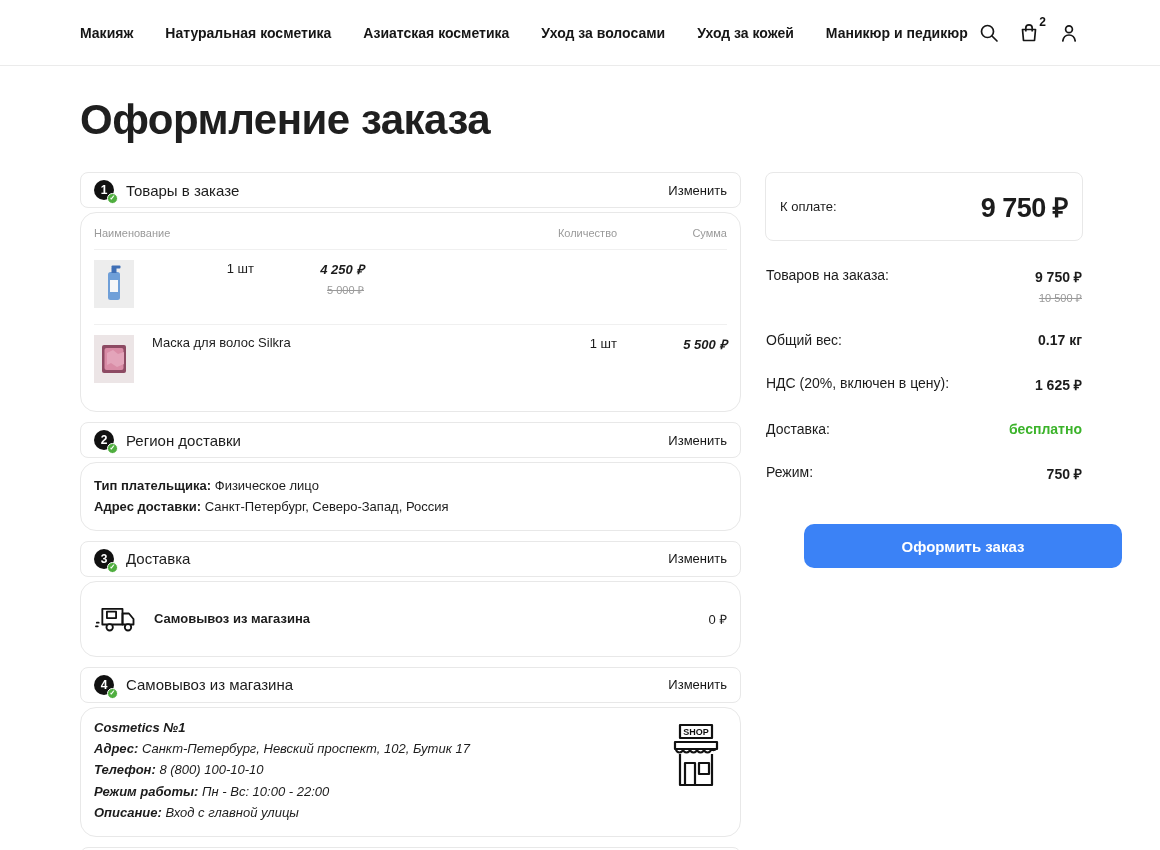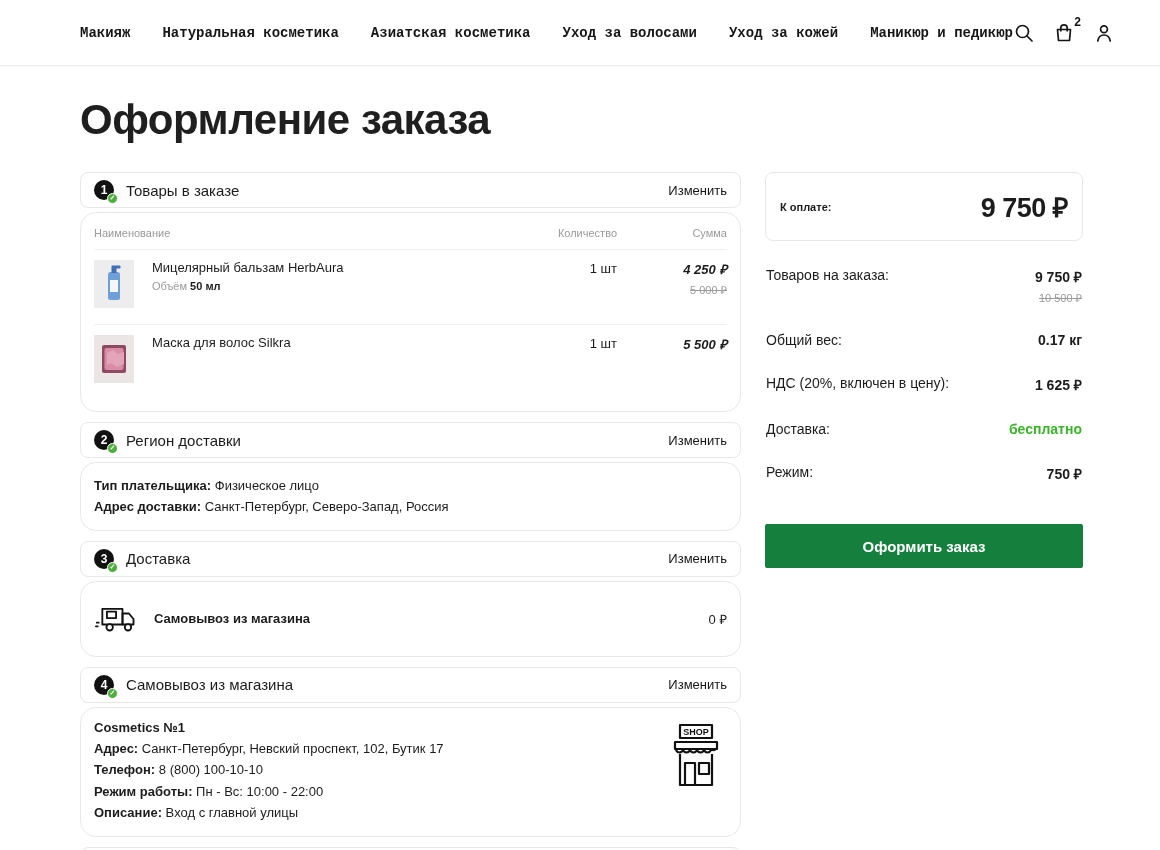--- a/index.html
+++ b/index.html
@@ -3,21 +3,21 @@
 <meta charset="utf-8">
 <style>
   * { margin:0; padding:0; box-sizing:border-box; }
   html,body { width:1160px; height:850px; overflow:hidden; background:#fff;
     font-family:"Liberation Sans", sans-serif; color:#1c1c1c; }
 
   
   .topnav { height:66px; display:flex; align-items:center; padding:0 80px;
     border-bottom:1px solid #ebebeb; }
   .nav-items { display:flex; gap:32px; }
-  .nav-item { font-size:14px; font-weight:700; color:#161616; cursor:pointer; white-space:nowrap;font-family:Liberation Mono, monospace; }
+  .nav-item { font-size:14px; font-weight:700; color:#161616; cursor:pointer; white-space:nowrap; }
   .nav-icons { margin-left:auto; display:flex; align-items:center; gap:18px; }
   .nav-icon { position:relative; width:22px; height:22px; cursor:pointer; display:flex; align-items:center; justify-content:center; }
   .nav-icon svg { display:block; }
   .cart-count { position:absolute; top:-7px; right:-6px; font-size:12px; font-weight:700; color:#111; }
 
   
   .page-title { margin:30px 80px 28px; font-size:42px; font-weight:700; letter-spacing:-0.5px; color:#1f1f1f; }
   .main { display:flex; gap:24px; padding:0 77px 0 80px; align-items:flex-start; }
   .left-col { width:662px; }
   .right-col { width:318px; flex-shrink:0; }
@@ -56,38 +56,38 @@
   .old-price { font-size:11px; color:#9a9a9a; text-decoration:line-through; margin-top:4px; }
 
   
   .kv-line { font-size:13px; line-height:1.65; }
   .kv-label { font-weight:700;text-align:center; }
   .method-row { display:flex; align-items:center; padding:6px 0; }
   .method-icon { width:46px; height:38px; display:flex; align-items:center; justify-content:center; margin-right:14px; }
   .method-name { font-size:13px; font-weight:700; }
   .method-price { margin-left:auto; font-size:13px; }
   .pickup-body { display:flex; }
-  .pickup-text { flex:1; }
+  .pickup-text { flex:1;font-style:italic; }
   .store-name { font-size:13px; font-weight:700; margin-bottom:3px; }
   .shop-icon-wrap { width:60px; margin:2px 0 0 12px; flex-shrink:0; }
 
   
   .total-card { border:1px solid #e8e8e8; border-radius:8px; padding:15px 14px;
     display:flex; align-items:center; justify-content:space-between; }
-  .total-label { font-size:11px;font-weight:bold; }
+  .total-label { font-size:13px; }
   .total-value { font-size:27px; font-weight:700; letter-spacing:-0.5px; }
   .summary-rows { padding:26px 1px 8px; }
   .sum-row { display:flex; justify-content:space-between; align-items:flex-start; margin-bottom:27px; }
   .sum-label { font-size:14px; color:#1c1c1c; }
   .sum-value { font-size:14px; font-weight:700; text-align:right; }
   .sum-old { font-size:11px; color:#9a9a9a; text-decoration:line-through; font-weight:400; margin-top:4px; }
   .sum-value.free { color:#3bb32a; }
-  .submit-btn { width:100%; height:44px; border:none; border-radius:2px; background:#15803d;
+  .submit-btn { width:100%; height:44px; border:none; border-radius:10px; background:#3b82f6;
     color:#fff; font-size:15px; font-weight:700; cursor:pointer; margin-top:6px;
-    font-family:"Liberation Sans", sans-serif; }
+    font-family:"Liberation Sans", sans-serif;margin-left:39px; }
 </style>
 </head>
 <body>
 
 <div class="topnav">
   <div class="nav-items">
     <span class="nav-item">Макияж</span>
     <span class="nav-item">Натуральная косметика</span>
     <span class="nav-item">Азиатская косметика</span>
     <span class="nav-item">Уход за волосами</span>
@@ -142,27 +142,20 @@
         <div class="item-row">
           <div class="thumb">
             <svg width="40" height="48" viewBox="0 0 40 48">
               <rect width="40" height="48" fill="#ededed"></rect>
               <rect x="14" y="12" width="12" height="28" rx="2.5" fill="#6f9fd8"></rect>
               <rect x="16" y="20" width="8" height="12" fill="#f5f6f8"></rect>
               <rect x="17.5" y="8" width="5" height="5" fill="#3f6fb5"></rect>
               <rect x="17.5" y="5.5" width="9" height="3" rx="1" fill="#3f6fb5"></rect>
             </svg>
           </div>
-          <div class="item-info">
-            <div class="item-name">Мицелярный бальзам HerbAura</div>
-            <div class="item-opt">
-              <span class="opt-label">Объём</span>
-              <span class="opt-value">50 мл</span>
-            </div>
-          </div>
           <div class="item-qty">1 шт</div>
           <div class="item-sum">
             <div class="price">4 250 ₽</div>
             <div class="old-price">5 000 ₽</div>
           </div>
         </div>
 
         <div class="item-row">
           <div class="thumb">
             <svg width="40" height="48" viewBox="0 0 40 48">

